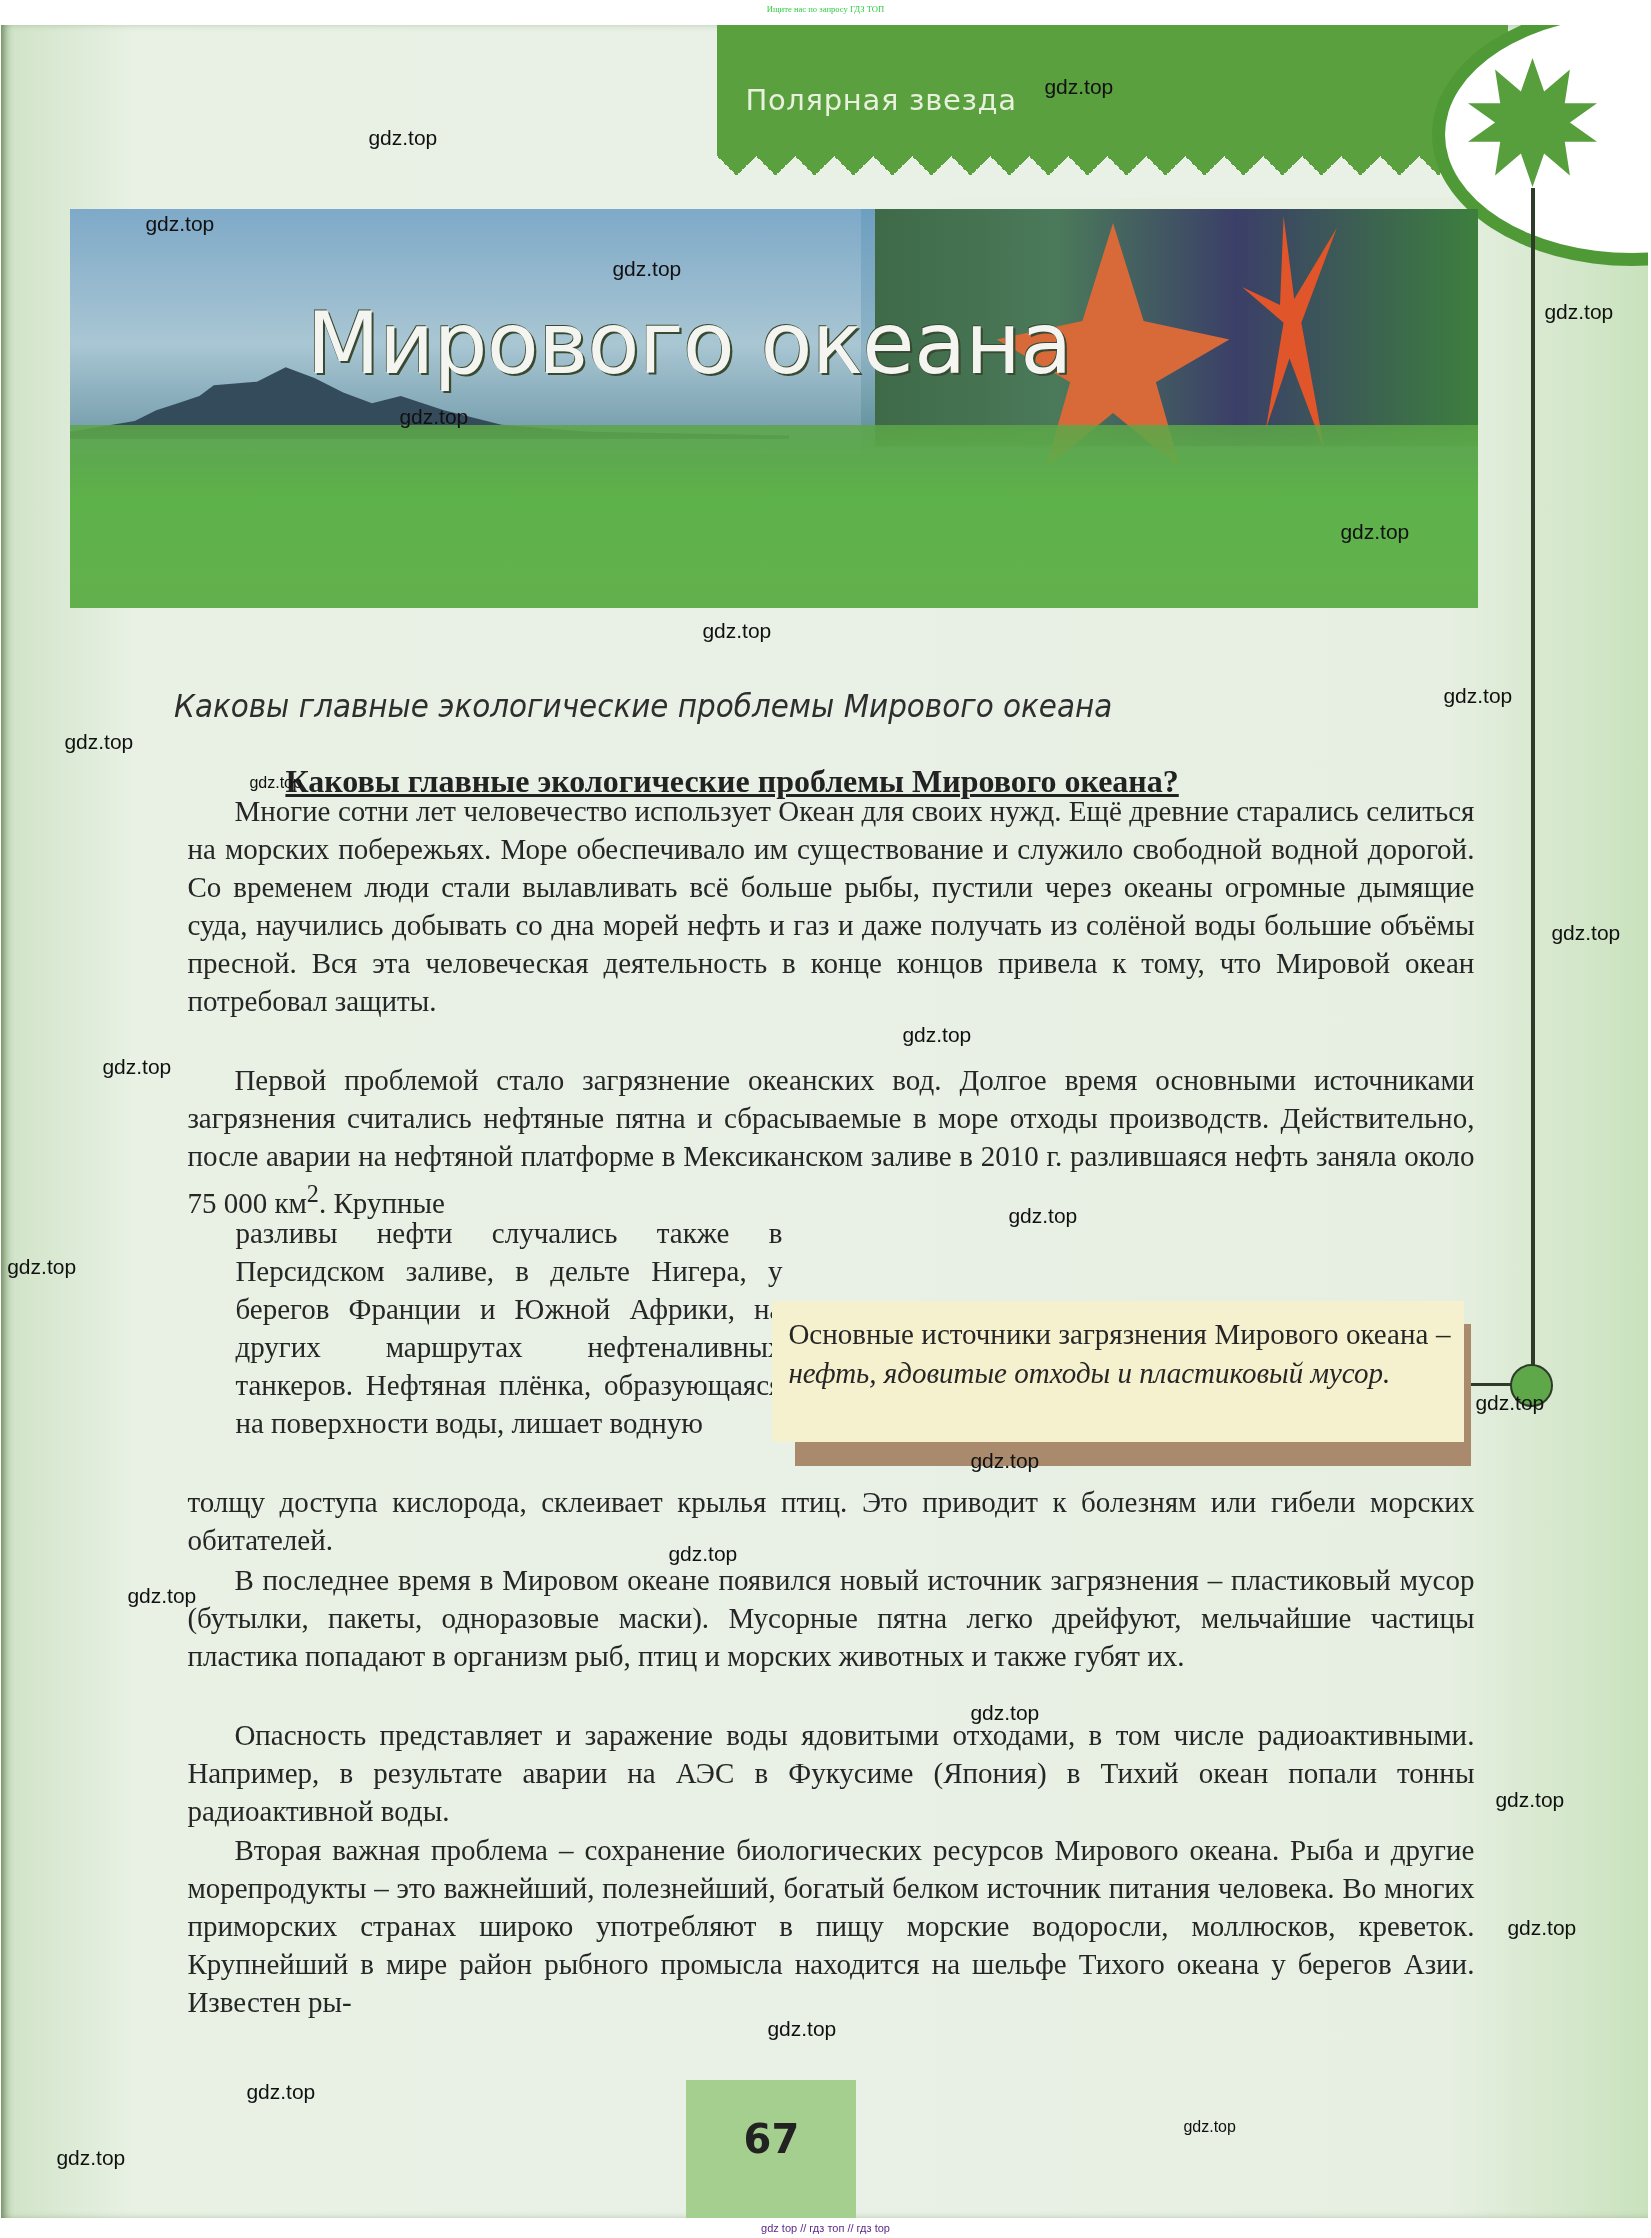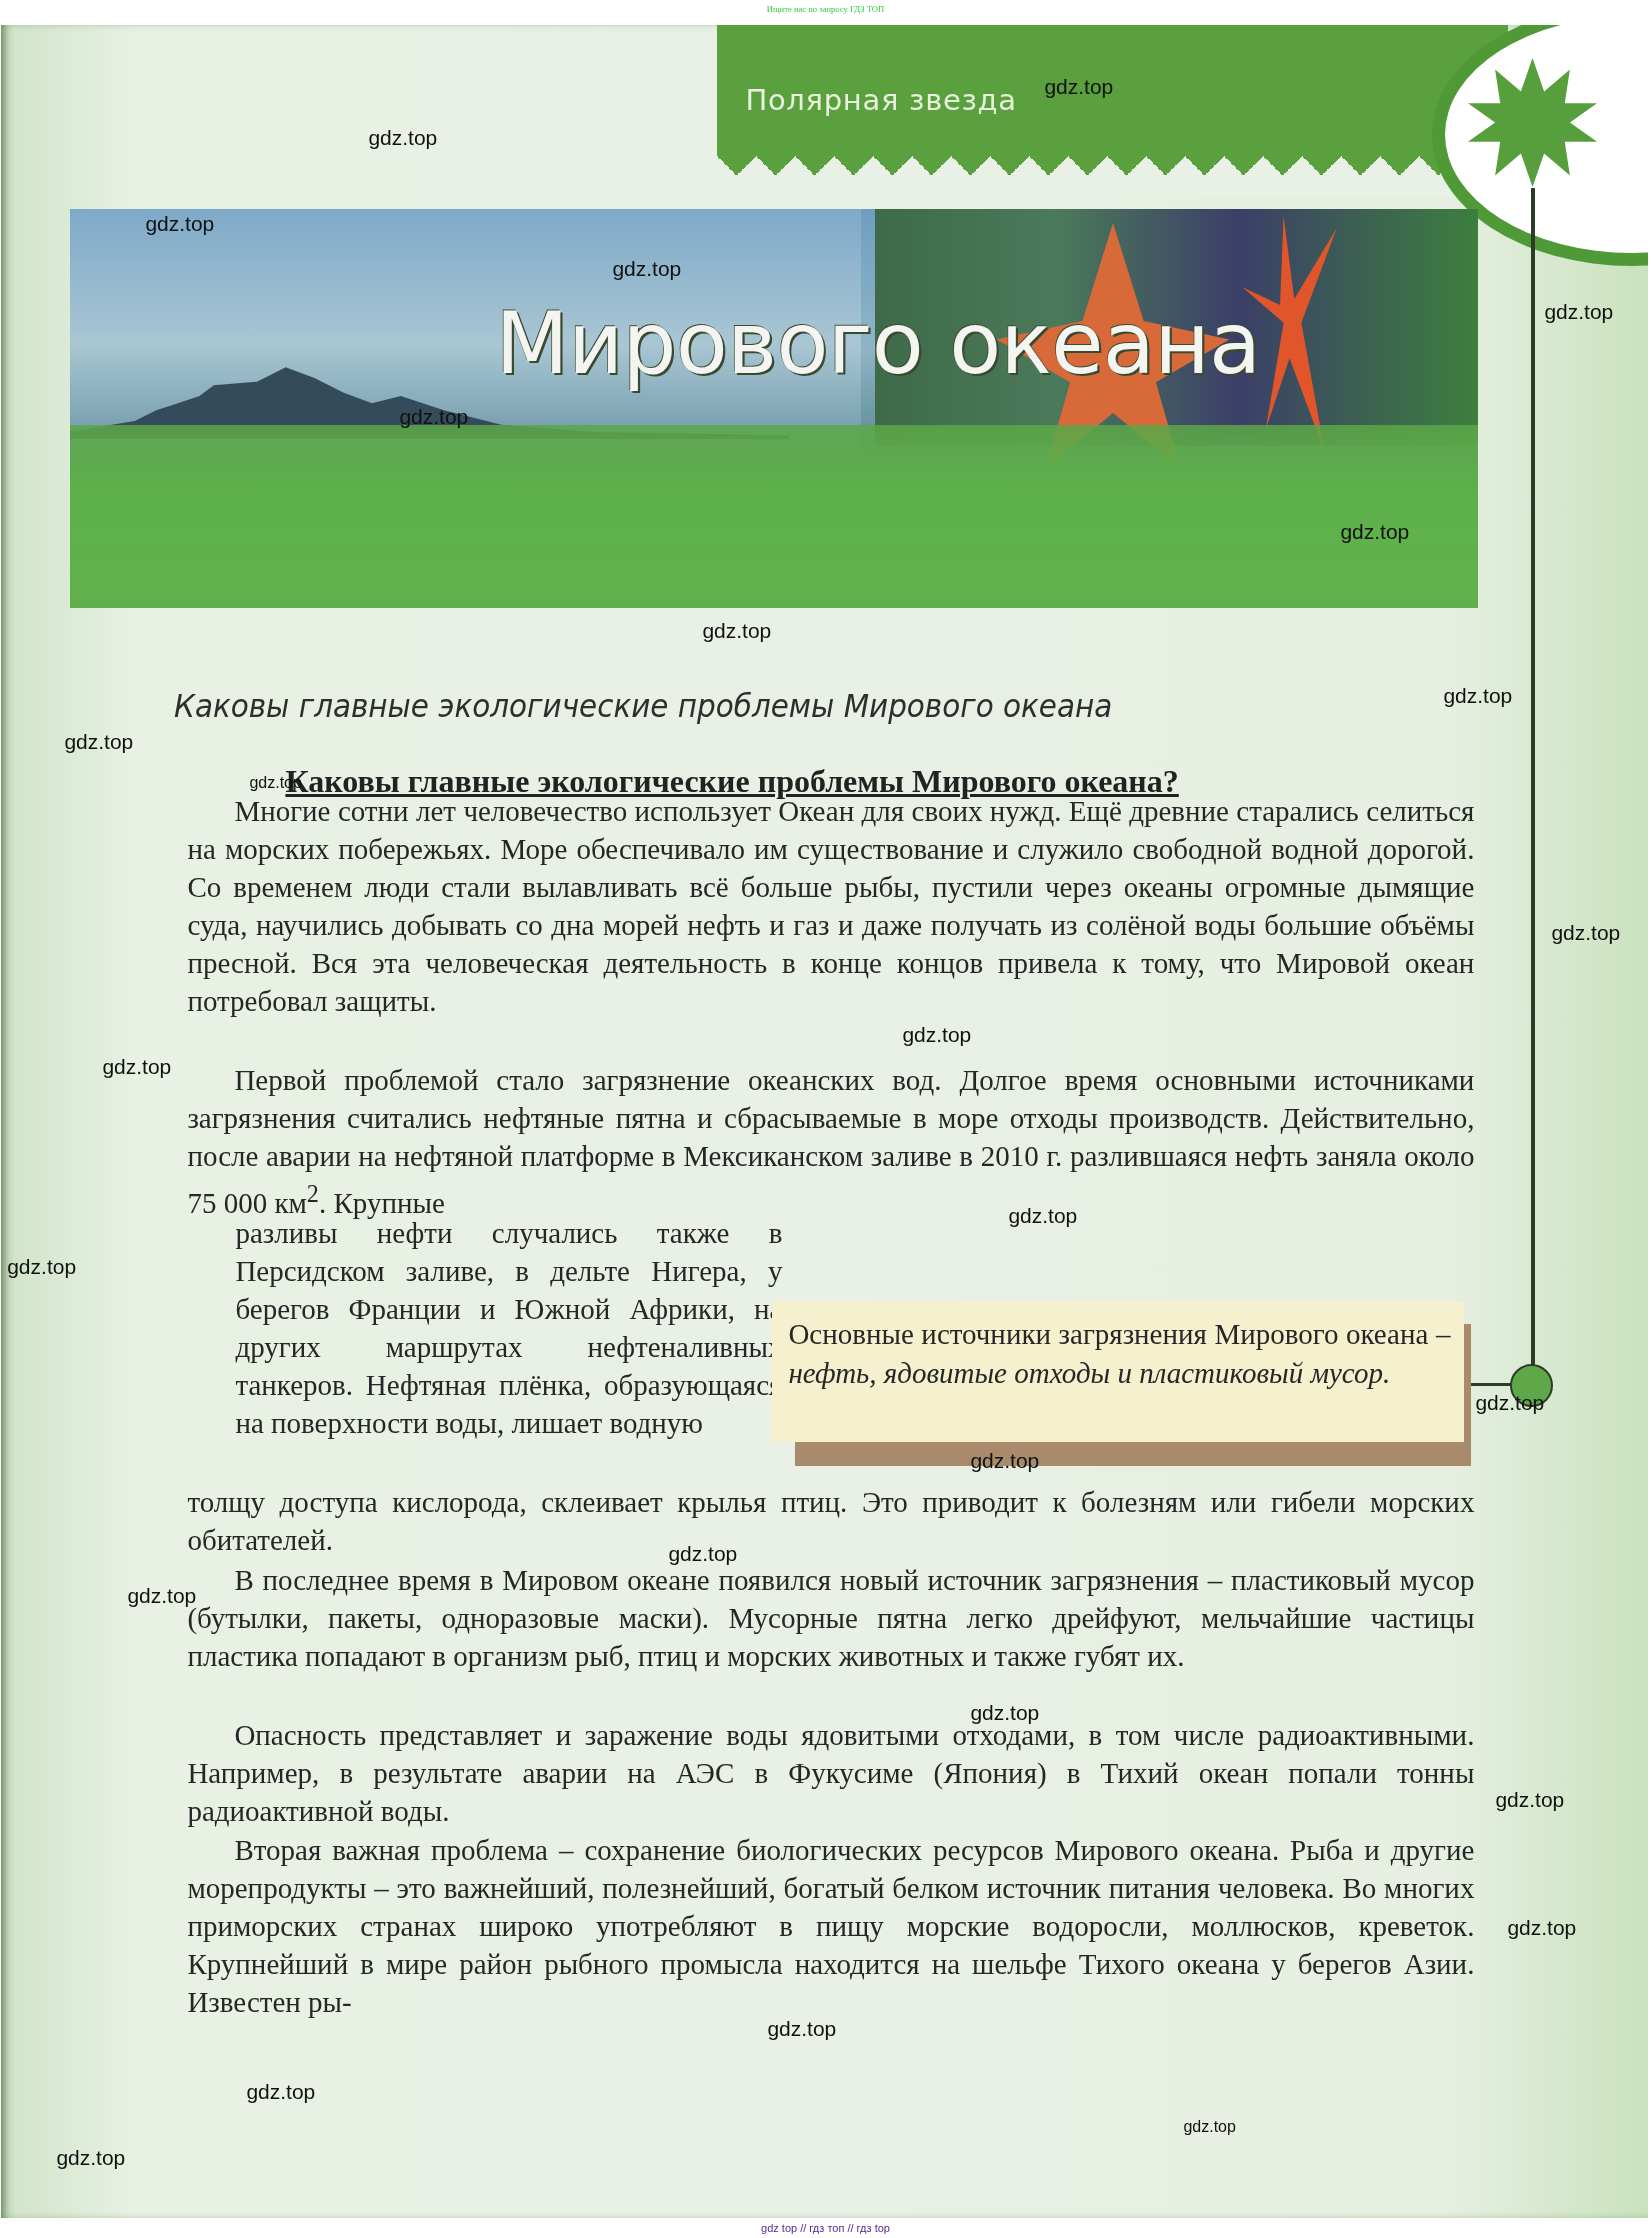--- a/index.html
+++ b/index.html
@@ -82,21 +82,21 @@
     .hero-green {
       position: absolute; left: 0; top: 216px; width: 1408px; height: 183px;
       background: linear-gradient(180deg, rgba(92,166,72,0.85) 0%, #5eb24a 40%, #62b04d 100%);
     }
     .chapter-title {
       position: absolute; left: 82px; top: 273px; width: 1366px;
       font-family: "DejaVu Sans", sans-serif; font-size: 85px; line-height: 92px;
       color: #f4f4f0; text-shadow: 2.2px 2.2px 0 #3a4a30, -0.7px -0.7px 0 #3a4a30;
       letter-spacing: -0.7px;
     }
-    .chapter-title .l2 { display: block; padding-left: 223px; text-align: center; }
+    .chapter-title .l2 { display: block; padding-left: 223px; }
     .subtitle {
       position: absolute; left: 173px; top: 662px;
       font-family: "DejaVu Sans", sans-serif; font-style: italic;
       font-size: 32px; color: #2e2e2e; transform: scaleX(0.92); transform-origin: left;
     }
     .section-heading {
       position: absolute; left: 284px; top: 738px;
       font-family: "Liberation Serif", serif; font-weight: bold;
       font-size: 32px; color: #222; text-decoration: underline;
     }
@@ -197,20 +197,23 @@
   </div>
 
   <div class="body-text" style="top:1691px;">
     <p>Опасность представляет и заражение воды ядовитыми отходами, в том числе радиоактивными. Например, в результате аварии на АЭС в Фукусиме (Япония) в Тихий океан попали тонны радиоактивной воды.</p>
   </div>
 
   <div class="body-text" style="top:1806px;">
     <p>Вторая важная проблема – сохранение биологических ресурсов Мирового океана. Рыба и другие морепродукты – это важнейший, полезнейший, богатый белком источник питания человека. Во многих приморских странах широко употребляют в пищу морские водоросли, моллюсков, креветок. Крупнейший в мире район рыбного промысла находится на шельфе Тихого океана у берегов Азии. Известен ры-</p>
   </div>
 
+  <div class="page-num-box">
+    <div class="page-num">67</div>
+  </div>
 
   <div class="wm" style="left:367px;top:101px;">gdz.top</div>
   <div class="wm" style="left:1043px;top:50px;color:#111;">gdz.top</div>
   <div class="wm" style="left:144px;top:187px;">gdz.top</div>
   <div class="wm" style="left:611px;top:232px;">gdz.top</div>
   <div class="wm" style="left:1543px;top:275px;">gdz.top</div>
   <div class="wm" style="left:398px;top:380px;">gdz.top</div>
   <div class="wm" style="left:1339px;top:495px;">gdz.top</div>
   <div class="wm" style="left:701px;top:594px;">gdz.top</div>
   <div class="wm" style="left:1442px;top:659px;">gdz.top</div>

